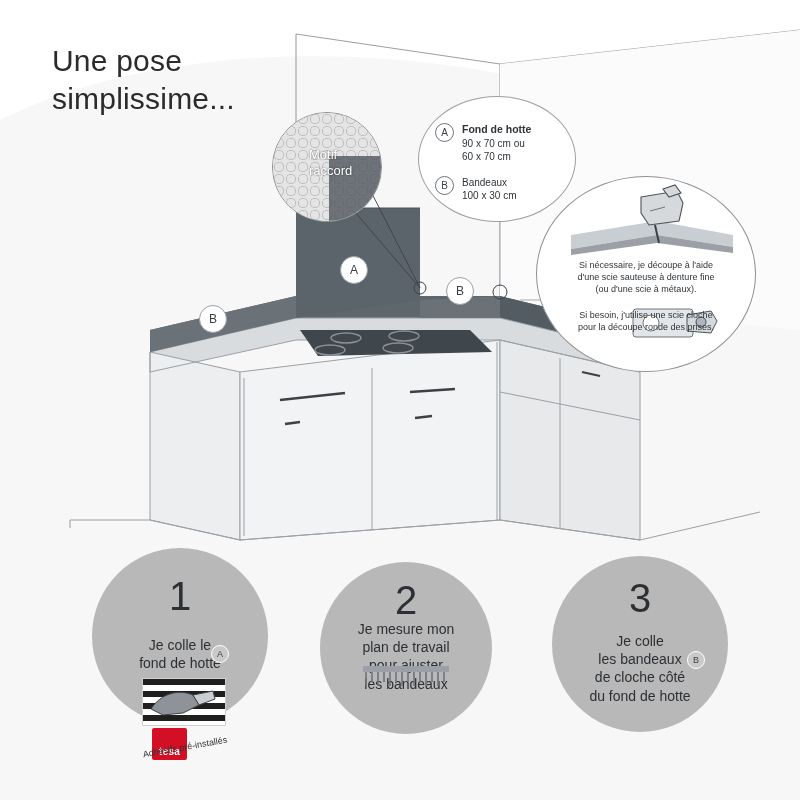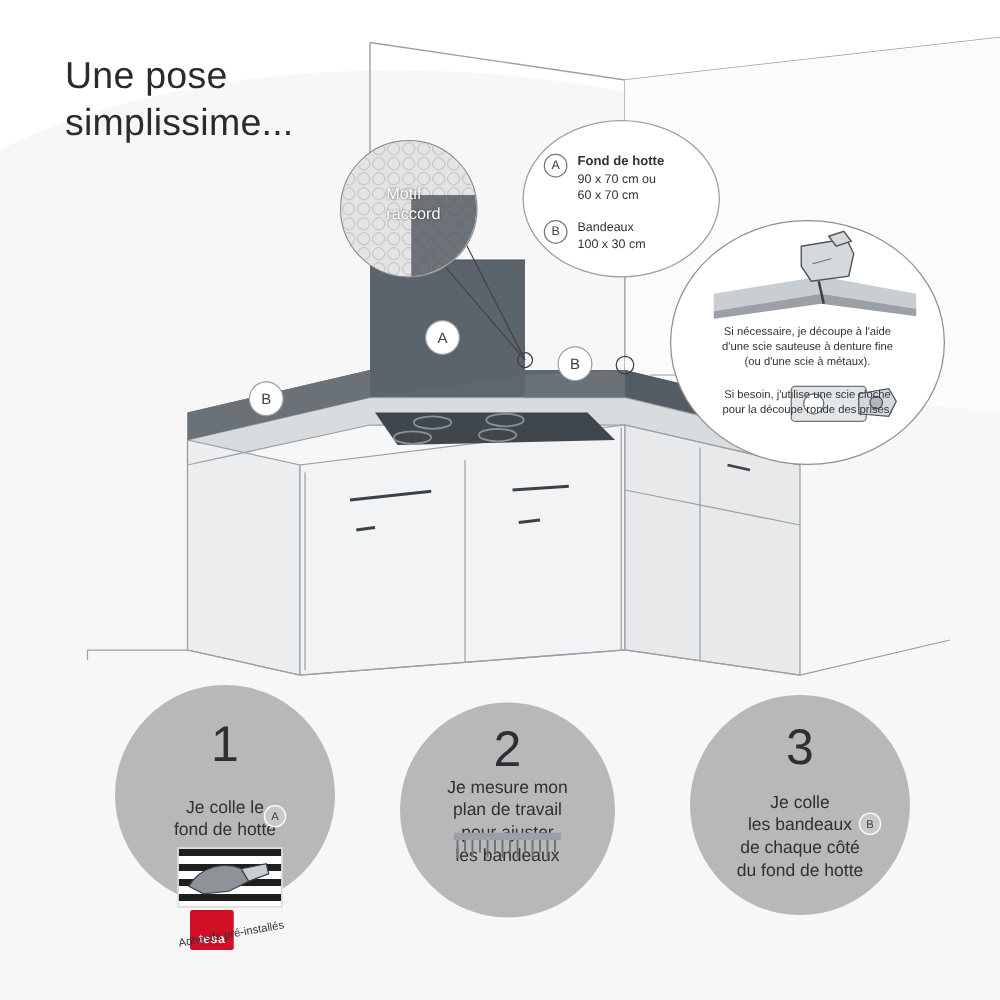--- a/index.html
+++ b/index.html
@@ -392,20 +392,20 @@
         <path d="M75 6 L75 20"></path>
           <path d="M81 6 L81 16"></path>
       </g>
     </svg>
   </div>
 
   <div class="step abs" style="left:552px;top:556px;width:176px;height:176px;">
     <div class="step-num" style="margin-top:22px;">3</div>
     <div class="step-txt" style="margin-top:14px;padding:0 14px;">Je colle
 les bandeaux
-de chaque côté
+de cloche côté
 du fond de hotte</div>
     <div class="abs" style="left:135px;top:94px;">
       <span class="badge-letter">B</span>
     </div>
   </div>
 
 </div>
 
 </body></html>

